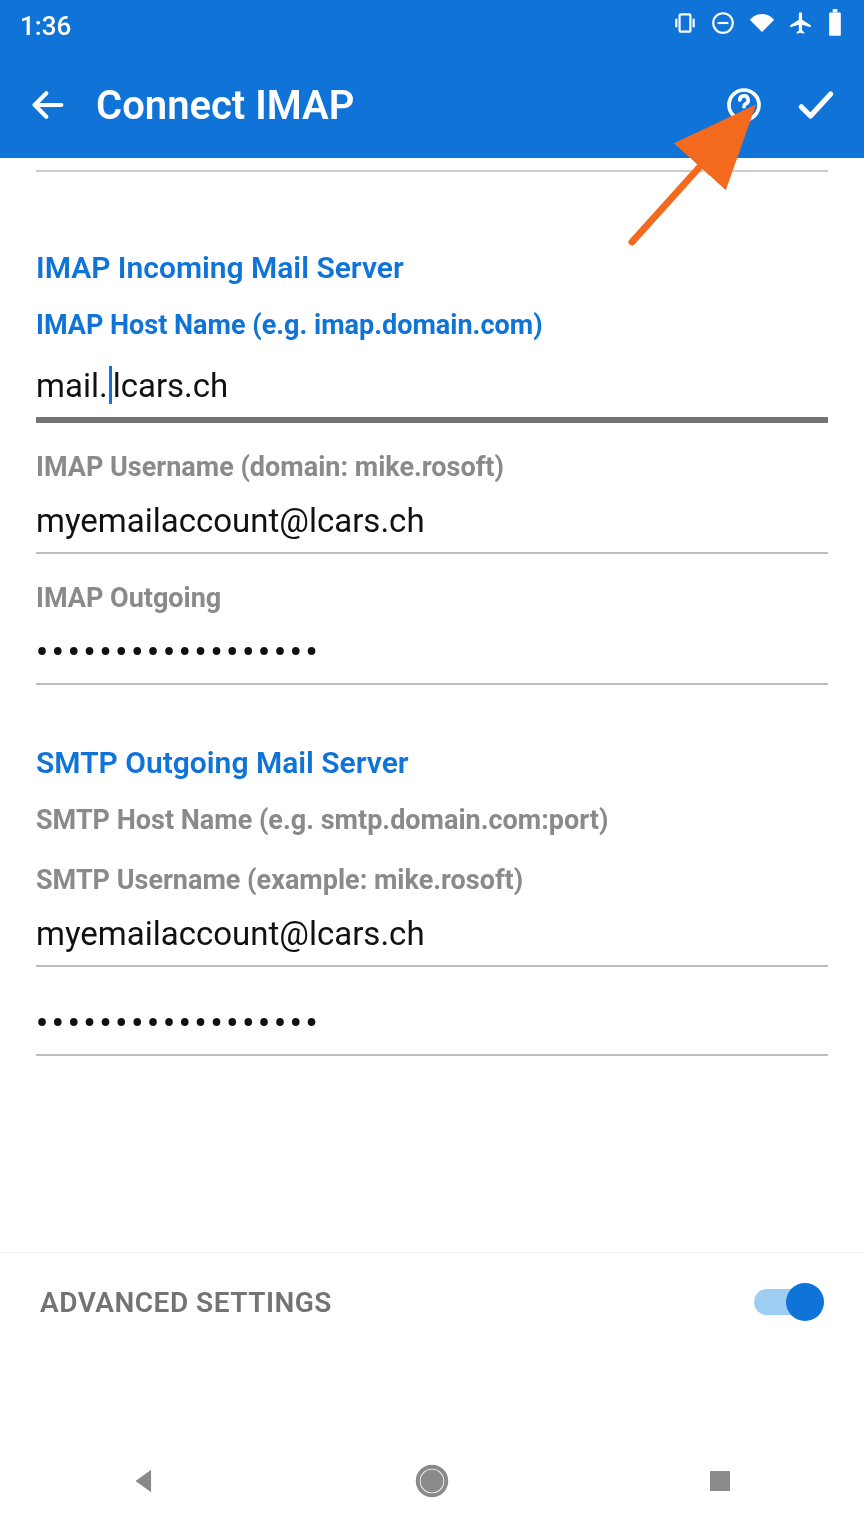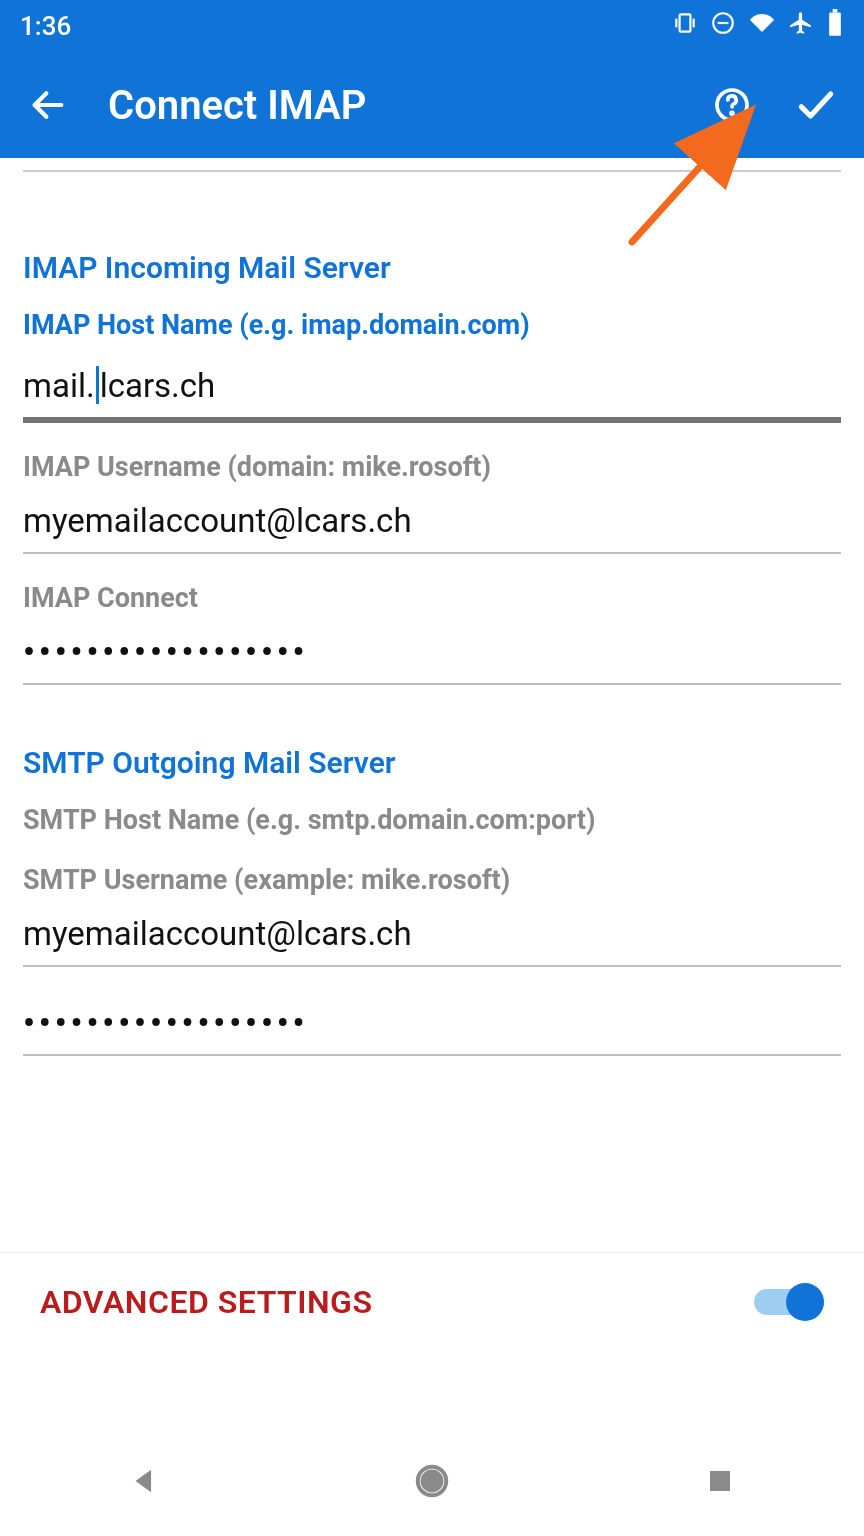--- a/index.html
+++ b/index.html
@@ -17,25 +17,25 @@
     gap: 23px;
   }
   .status-right { display: flex; align-items: center; gap: 12px; }
   .app-bar {
     background: #0f73d7;
     height: 106px;
     display: flex;
     align-items: center;
     padding: 0 24px;
     color: #fff;
-    gap: 36px;
+    gap: 24px;
   }
   .app-bar-title { font-size: 40px; font-weight: 600; flex: 1; }
   .icon-btn { width: 48px; height: 48px; display: flex; align-items: center; justify-content: center; cursor: pointer; }
-  .content { padding: 0 23px; }
+  .content { padding: 0 36px; }
   .top-sep { border-top: 2px solid #ccc; margin-top: 12px; }
   .section-title {
     color: #0f73d7;
     font-size: 30px;
     font-weight: 600;
     margin-top: 78px;
     margin-bottom: 24px;
   }
   .section-title.tight { margin-top: 60px; }
   .field { margin-bottom: 6px; }
@@ -65,21 +65,21 @@
     position: absolute;
     top: 1252px;
     left: 0;
     width: 864px;
     padding: 30px 40px;
     display: flex;
     align-items: center;
     justify-content: space-between;
     border-top: 1px solid #eee;
   }
-  .adv-label { color: #b91c1c; font-size: 32px; font-weight: 600; letter-spacing: 0.5px; }
+  .adv-label { color: #737373; font-size: 28px; font-weight: 600; letter-spacing: 0.5px; }
   .switch {
     width: 70px; height: 38px; position: relative; cursor: pointer;
   }
   .switch-track {
     position: absolute; inset: 6px 0; border-radius: 20px; background: #9ecdf2;
   }
   .switch-thumb {
     position: absolute; right: 0; top: 0; width: 38px; height: 38px;
     border-radius: 50%; background: #0f73d7;
   }
@@ -168,21 +168,21 @@
     <div class="field-label">IMAP Host Name (e.g. imap.domain.com)</div>
     <div class="field-input">mail.<span class="caret"></span>lcars.ch</div>
   </div>
 
   <div class="field">
     <div class="field-label">IMAP Username (domain: mike.rosoft)</div>
     <input class="field-input" value="myemailaccount@lcars.ch" style="">
   </div>
 
   <div class="field">
-    <div class="field-label">IMAP Connect</div>
+    <div class="field-label">IMAP Outgoing</div>
     <div class="field-input pw">••••••••••••••••••</div>
   </div>
 
   <div class="section-title tight">SMTP Outgoing Mail Server</div>
 
   <div class="field">
     <div class="field-label">SMTP Host Name (e.g. smtp.domain.com:port)</div>
   </div>
 
   <div class="field">

